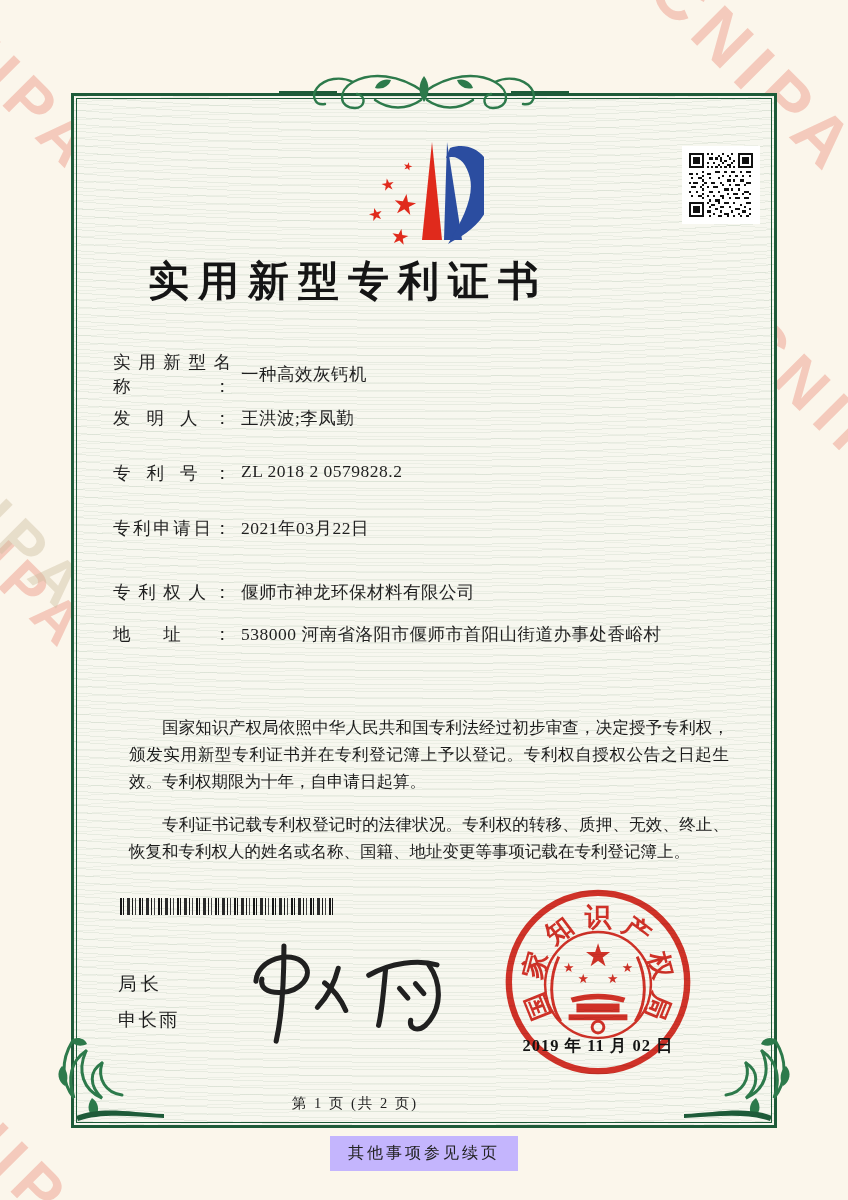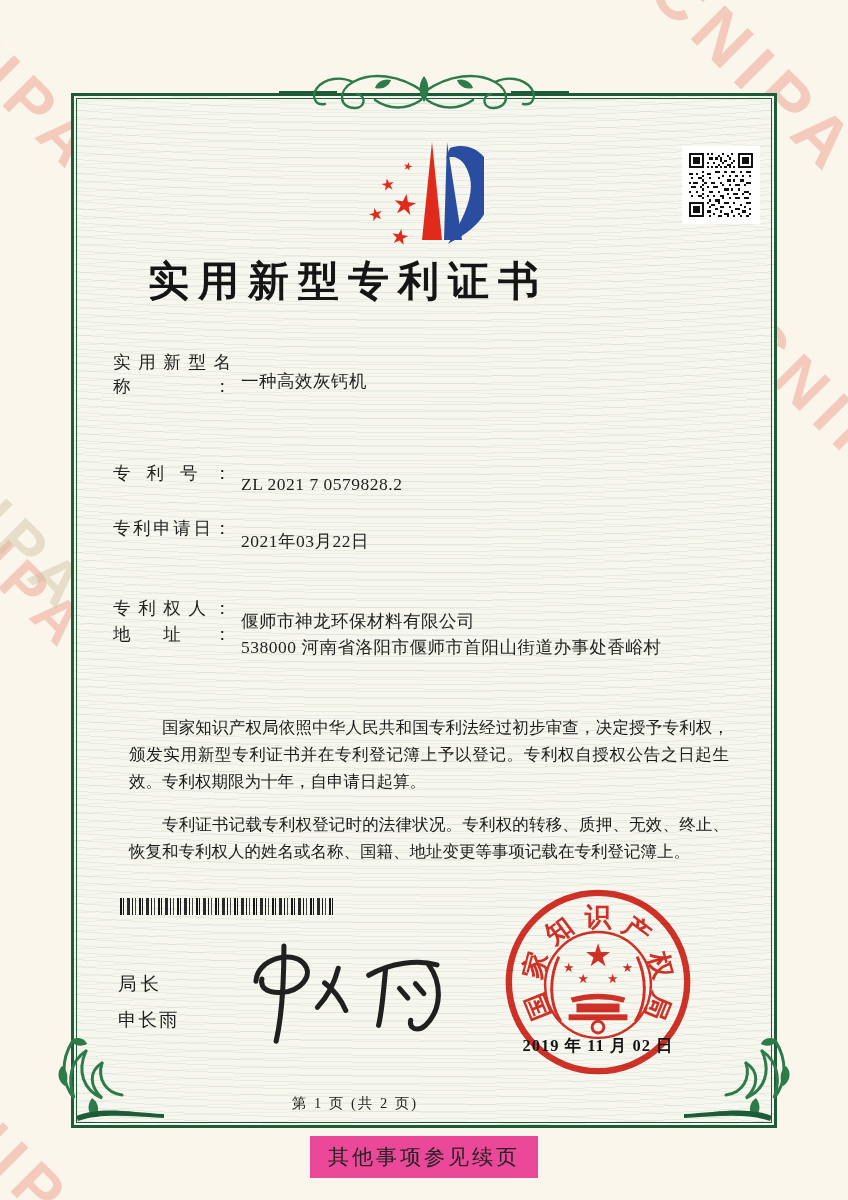--- a/index.html
+++ b/index.html
@@ -41,23 +41,23 @@
   .logo{position:absolute; left:352px; top:134px; width:132px; height:122px;}
   .qr{position:absolute; left:682px; top:146px; width:78px; height:78px; background:#fff; padding:0;}
   .qr svg{position:absolute; left:7px; top:7px; width:64px; height:64px;}
   .title{
     position:absolute; left:0; top:254px; width:696px; text-align:center;
     font-size:41px; font-weight:600; letter-spacing:9px; color:#151515;
   }
   
   .field-row{position:absolute; left:113px; width:640px; font-size:17.5px; display:flex;}
   .flabel{display:inline-block; width:118px; text-align:justify; text-align-last:justify; flex:none;}
-  .fvalue{margin-left:10px; letter-spacing:.5px; white-space:nowrap;margin-top:13px;}
+  .fvalue{margin-left:10px; letter-spacing:.5px; white-space:nowrap;}
   .r0{top:350px;align-items:center;} .r1{top:406px;} .r2{top:461px;} .r3{top:516px;}
-  .r4{top:596px;} .r5{top:622px;} .r6{top:676px;}
+  .r4{top:580px;} .r5{top:622px;} .r6{top:676px;}
   .grant2{position:absolute; left:342px; display:flex;}
   .glabel{flex:none;}
   
   .body-text{
     position:absolute; left:113px; top:698px; width:632px;
     font-size:16.5px; line-height:27px; color:#1b1b1b; text-align:justify;
   }
   .body-text p{margin:16px; text-indent:2em;}
   
   .barcode{
@@ -77,21 +77,21 @@
   
   .seal{position:absolute; left:500px; top:884px; width:196px; height:196px; opacity:.95; mix-blend-mode:multiply;}
   .seal-date{
     position:absolute; left:506px; top:1035px; width:184px; text-align:center;
     font-size:16.5px; color:#141414; letter-spacing:1px; font-weight:600;
   }
   
   .page-info{position:absolute; left:0; top:1094px; width:710px; text-align:center; font-size:14.5px; letter-spacing:2px;}
   .continuation{
     position:absolute; left:50%; transform:translateX(-50%); top:1136px;
-    background:#ec4899; padding:7px 18px; font-size:21px; letter-spacing:3px; color:#222;
+    background:#c4b5fd; padding:7px 18px; font-size:16px; letter-spacing:3px; color:#222;
   }
   
   .orn-top{position:absolute; left:279px; top:66px; width:290px; height:54px;}
   .orn-bl{position:absolute; left:56px; top:1036px; width:108px; height:96px;}
   .orn-br{position:absolute; left:684px; top:1036px; width:108px; height:96px; transform:scaleX(-1);}
 </style>
 </head>
 <body>
 
 <div class="page">
@@ -176,23 +176,27 @@
       <path fill="#111" d="M8 0h1v1H8z M10 0h1v1h-1z M13 1h1v1h-1z M15 0h1v1h-1z M17 1h1v1h-1z M19 0h1v1h-1z M9 2h2v1H9z M12 2h1v1h-1z M14 2h1v2h-1z M16 3h1v1h-1z M18 2h1v1h-1z M20 3h1v1h-1z M8 4h1v1H8z M11 4h1v1h-1z M13 5h1v1h-1z M15 4h1v1h-1z M17 5h2v1h-2z M19 4h1v1h-1z M8 6h1v1H8z M10 6h1v1h-1z M12 6h1v1h-1z M14 6h1v1h-1z M16 6h1v1h-1z M18 6h1v1h-1z M20 6h1v1h-1z M6 8h1v1H6z M6 10h1v1H6z M6 12h1v1H6z M6 14h1v1H6z M6 16h1v1H6z M6 18h1v1H6z M6 20h1v1H6z M0 9h2v1H0z M3 9h1v1H3z M8 9h2v1H8z M12 8h2v1h-2z M16 8h1v1h-1z M19 8h2v1h-2z M23 8h1v1h-1z M26 8h2v1h-2z M1 11h1v1H1z M4 11h2v1H4z M9 11h1v1H9z M13 11h1v1h-1z M15 10h1v1h-1z M18 10h1v1h-1z M21 10h1v1h-1z M24 10h1v1h-1z M27 10h1v1h-1z M0 13h1v1H0z M2 13h2v1H2z M7 13h1v1H7z M10 13h2v1h-2z M14 13h1v1h-1z M17 12h2v1h-2z M20 12h1v1h-1z M23 12h2v1h-2z M26 13h2v1h-2z M1 15h2v1H1z M5 15h1v1H5z M8 15h1v1H8z M11 15h2v1h-2z M15 14h1v1h-1z M18 14h1v1h-1z M21 14h2v1h-2z M25 14h1v1h-1z M0 17h1v1H0z M3 17h1v1H3z M9 17h2v1H9z M13 17h1v1h-1z M16 16h2v1h-2z M19 16h1v1h-1z M22 16h1v1h-1z M25 17h2v1h-2z M1 19h1v1H1z M4 19h2v1H4z M8 19h1v1H8z M11 19h1v1h-1z M14 19h2v1h-2z M17 18h1v1h-1z M20 18h2v1h-2z M24 18h1v1h-1z M27 18h1v1h-1z M9 21h1v1H9z M12 21h2v1h-2z M15 20h1v1h-1z M18 20h1v1h-1z M21 20h2v1h-2z M25 20h2v1h-2z M8 22h1v1H8z M10 23h2v1h-2z M13 22h1v1h-1z M16 22h2v1h-2z M20 22h1v1h-1z M23 23h1v1h-1z M26 22h2v1h-2z M9 24h1v1H9z M12 25h1v1h-1z M14 24h2v1h-2z M18 24h1v1h-1z M21 25h2v1h-2z M25 24h1v1h-1z M27 25h1v1h-1z M8 26h2v1H8z M11 27h1v1h-1z M14 26h1v1h-1z M16 27h2v1h-2z M19 26h1v1h-1z M22 27h1v1h-1z M24 26h2v1h-2z M27 27h1v1h-1z M9 28h1v1H9z M13 28h2v1h-2z M17 28h1v1h-1z M20 28h1v1h-1z M23 28h1v1h-1z M26 28h1v1h-1z"></path>
     </svg>
   </div>
 
   <div class="title">实用新型专利证书</div>
 
   <div class="field-row r0">
     <span class="flabel">实用新型名称：</span>
     <span class="fvalue">一种高效灰钙机</span>
   </div>
+  <div class="field-row r1">
+    <span class="flabel">发明人：</span>
+    <span class="fvalue">王洪波;李凤勤</span>
+  </div>
   <div class="field-row r2">
     <span class="flabel">专利号：</span>
-    <span class="fvalue">ZL 2021 7 0579828.2</span>
+    <span class="fvalue">ZL 2018 2 0579828.2</span>
   </div>
   <div class="field-row r3">
     <span class="flabel">专利申请日：</span>
     <span class="fvalue">2021年03月22日</span>
   </div>
   <div class="field-row r4">
     <span class="flabel">专利权人：</span>
     <span class="fvalue">偃师市神龙环保材料有限公司</span>
   </div>
   <div class="field-row r5">

